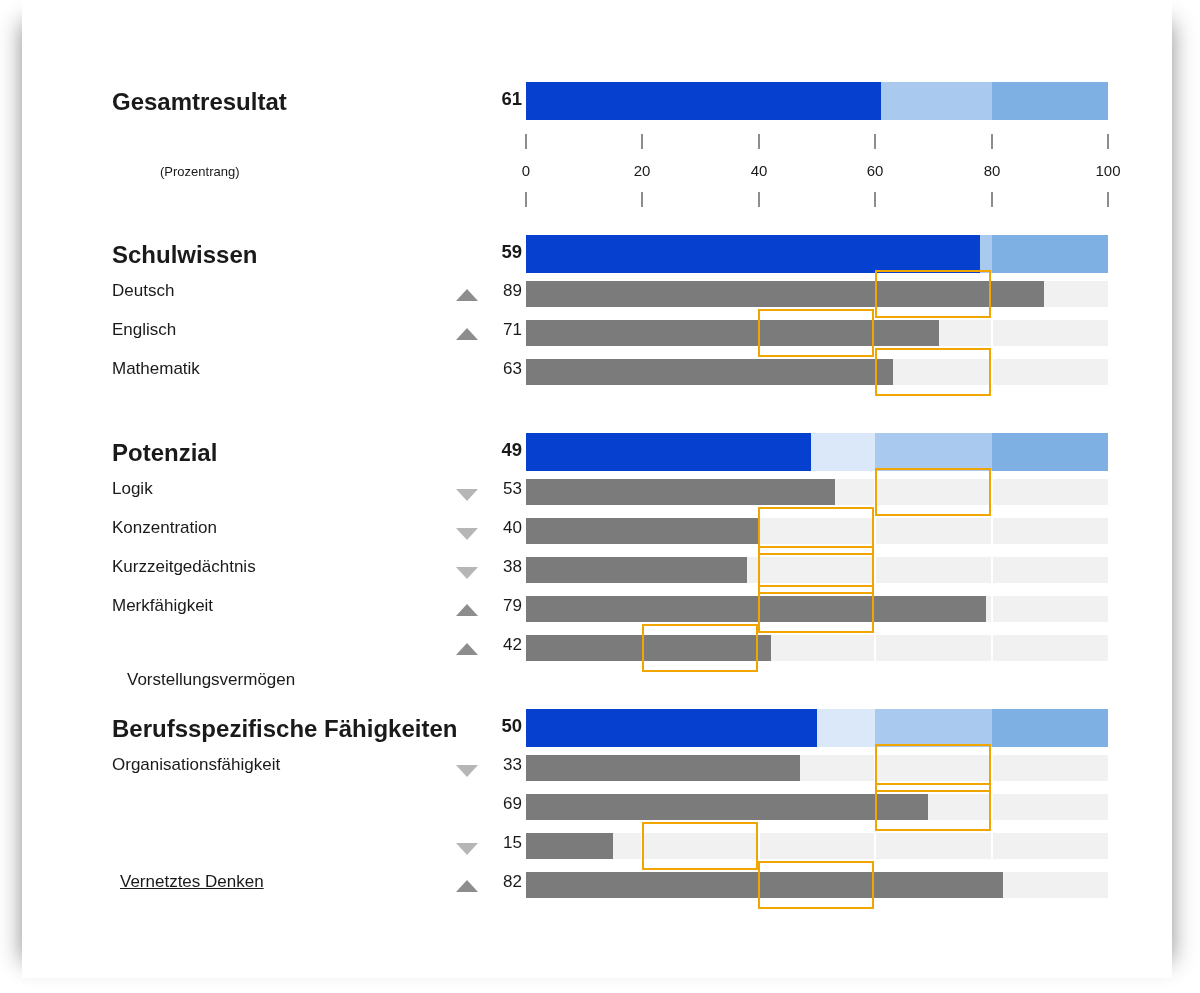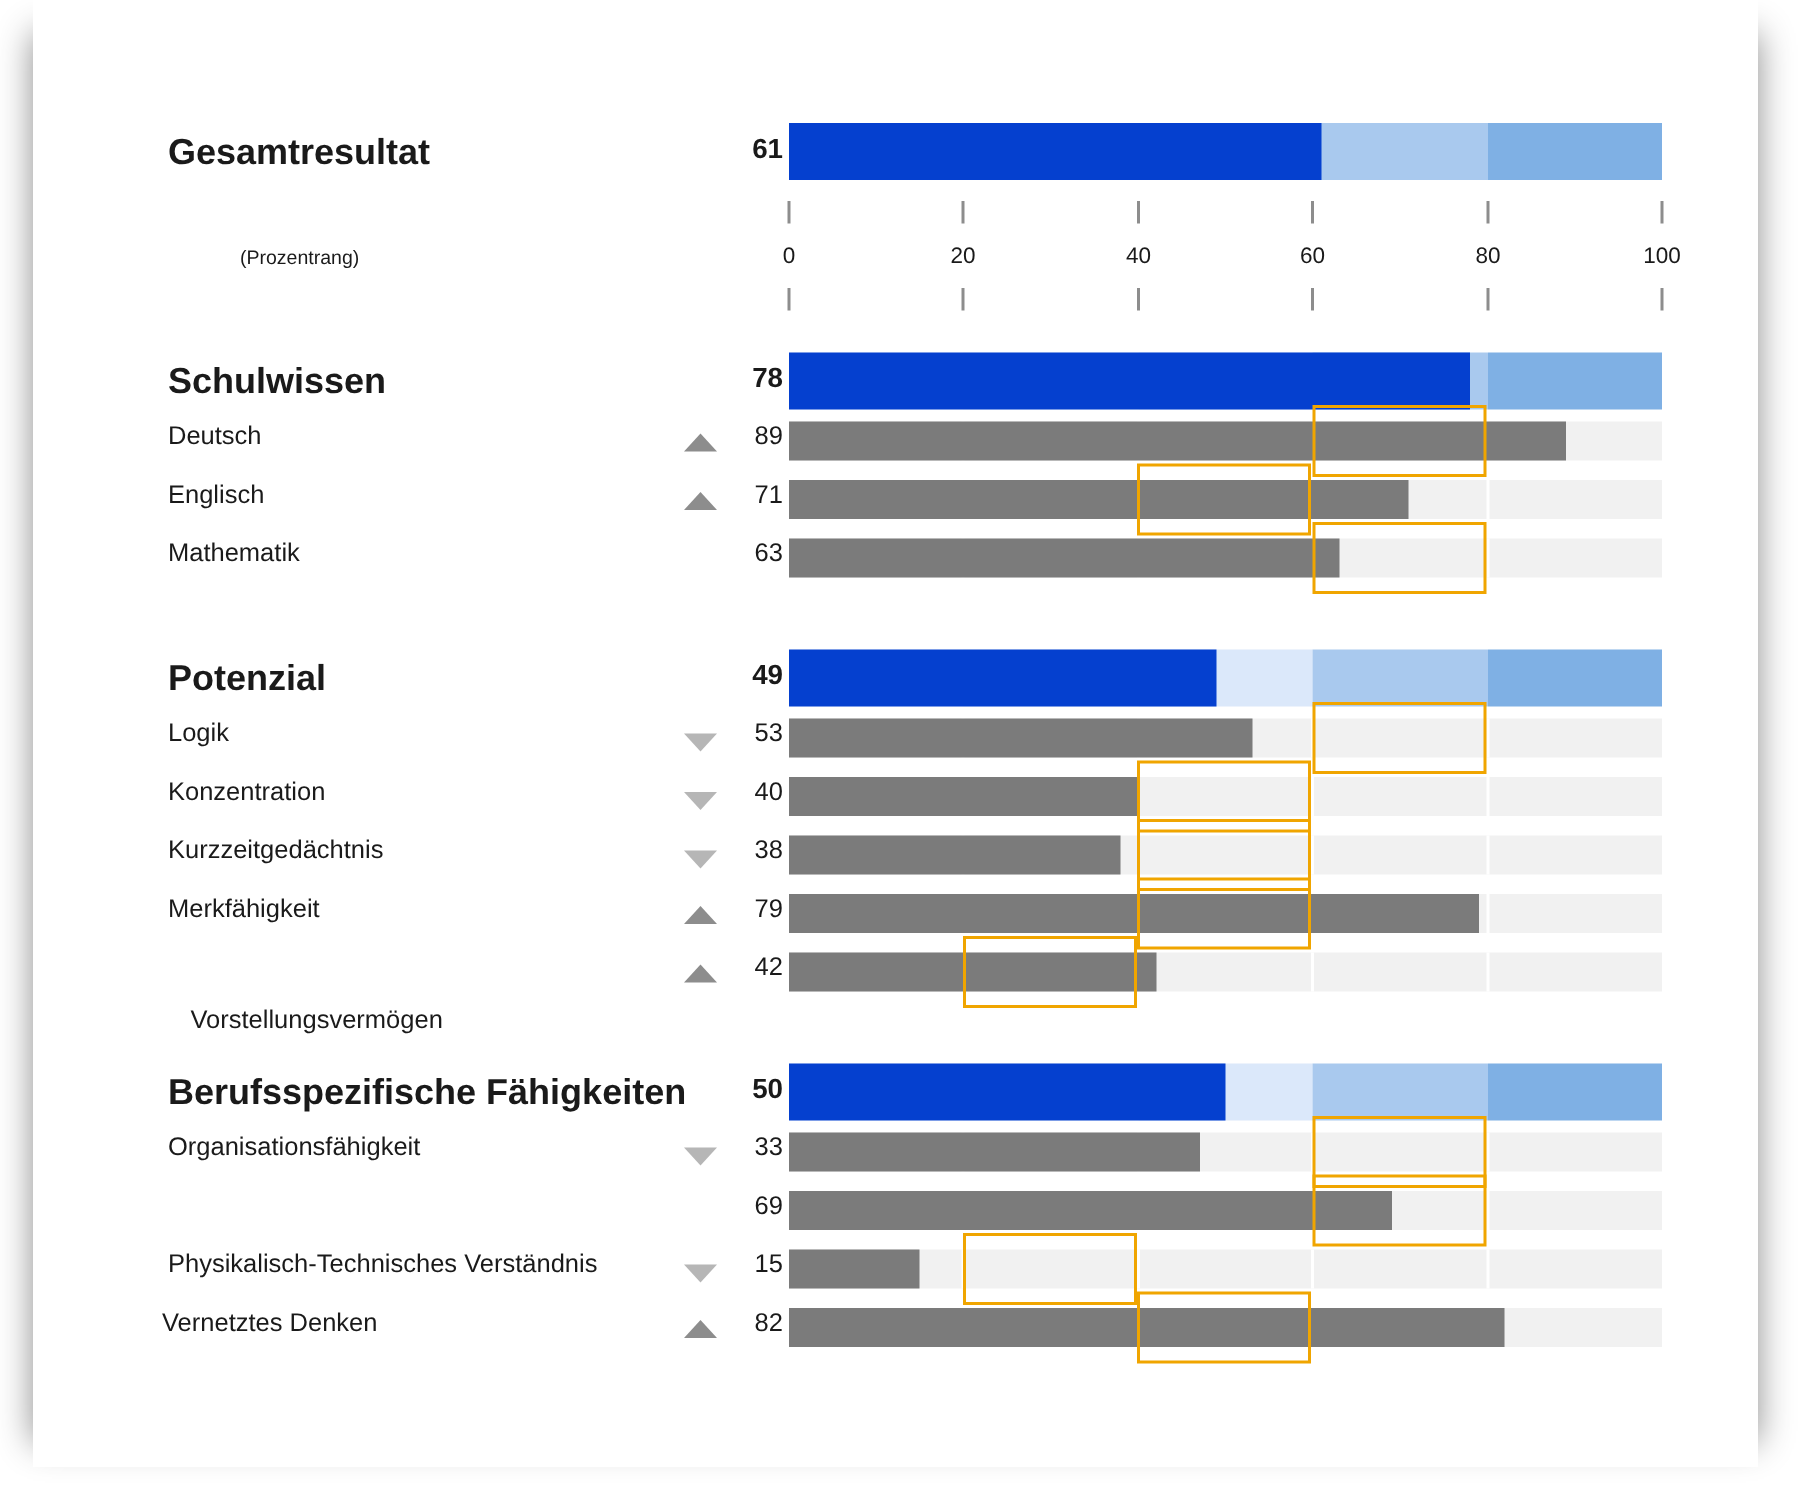--- a/index.html
+++ b/index.html
@@ -183,21 +183,21 @@
     <div class="ticklabel" style="left:1056px; top:146px;">100</div>
 
     <div class="tick" style="left:503px; top:176px;"></div>
     <div class="tick" style="left:619px; top:176px;"></div>
     <div class="tick" style="left:736px; top:176px;"></div>
     <div class="tick" style="left:852px; top:176px;"></div>
     <div class="tick" style="left:969px; top:176px;"></div>
     <div class="tick" style="left:1085px; top:176px;"></div>
 
     <div class="label major" style="left:90px; top:225px;">Schulwissen</div>
-    <div class="value major" style="left:460px; top:225px;">78</div>
+    <div class="value major" style="left:460px; top:225px;">59</div>
     <div class="band" style="left:504px; top:219px; width:582px;">
       <div class="seg" style="left:0px;     width:116.4px; background:#f3f7fe;"></div>
       <div class="seg" style="left:116.4px; width:116.4px; background:#eaf1fc;"></div>
       <div class="seg" style="left:232.8px; width:116.4px; background:#dbe8fa;"></div>
       <div class="seg" style="left:349.2px; width:116.4px; background:#a9c9ee;"></div>
       <div class="seg" style="left:465.6px; width:116.4px; background:#7fb0e4;"></div>
     </div>
     <div class="barblue" style="left:504px; top:219px; width:454px;"></div>
 
     <div class="subband" style="left:504px; top:265px; width:582px;">
@@ -338,32 +338,31 @@
     <div class="value" style="left:460px; top:778px;">69</div>
     <div class="bargray" style="left:504px; top:778px; width:402px;"></div>
     <div class="normbox" style="left:853px; top:767px; width:116.4px;"></div>
 
     <div class="subband" style="left:504px; top:817px; width:582px;">
       <div class="sep" style="left:115px;"></div>
         <div class="sep" style="left:232px;"></div>
       <div class="sep" style="left:348px;"></div>
         <div class="sep" style="left:465px;"></div>
     </div>
-    <div class="label" style="left:90px; top:817px;">Physikalisch-Technisches Verständnis</div>
     <div class="arrow down" style="left:434px; top:827px;"></div>
     <div class="value" style="left:460px; top:817px;">15</div>
     <div class="bargray" style="left:504px; top:817px; width:87px;"></div>
     <div class="normbox" style="left:620px; top:806px; width:116.4px;"></div>
 
     <div class="subband" style="left:504px; top:856px; width:582px;">
       <div class="sep" style="left:115px;"></div>
         <div class="sep" style="left:232px;"></div>
       <div class="sep" style="left:348px;"></div>
         <div class="sep" style="left:465px;"></div>
     </div>
-    <div class="label" style="left:86px; top:856px;">Vernetztes Denken</div>
+    <div class="label" style="left:98px; top:856px;text-decoration:underline;">Vernetztes Denken</div>
     <div class="arrow up" style="left:434px; top:864px;"></div>
     <div class="value" style="left:460px; top:856px;">82</div>
     <div class="bargray" style="left:504px; top:856px; width:477px;"></div>
     <div class="normbox" style="left:736px; top:845px; width:116.4px;"></div>
 
   </div>
 </div>
 
 </body></html>

